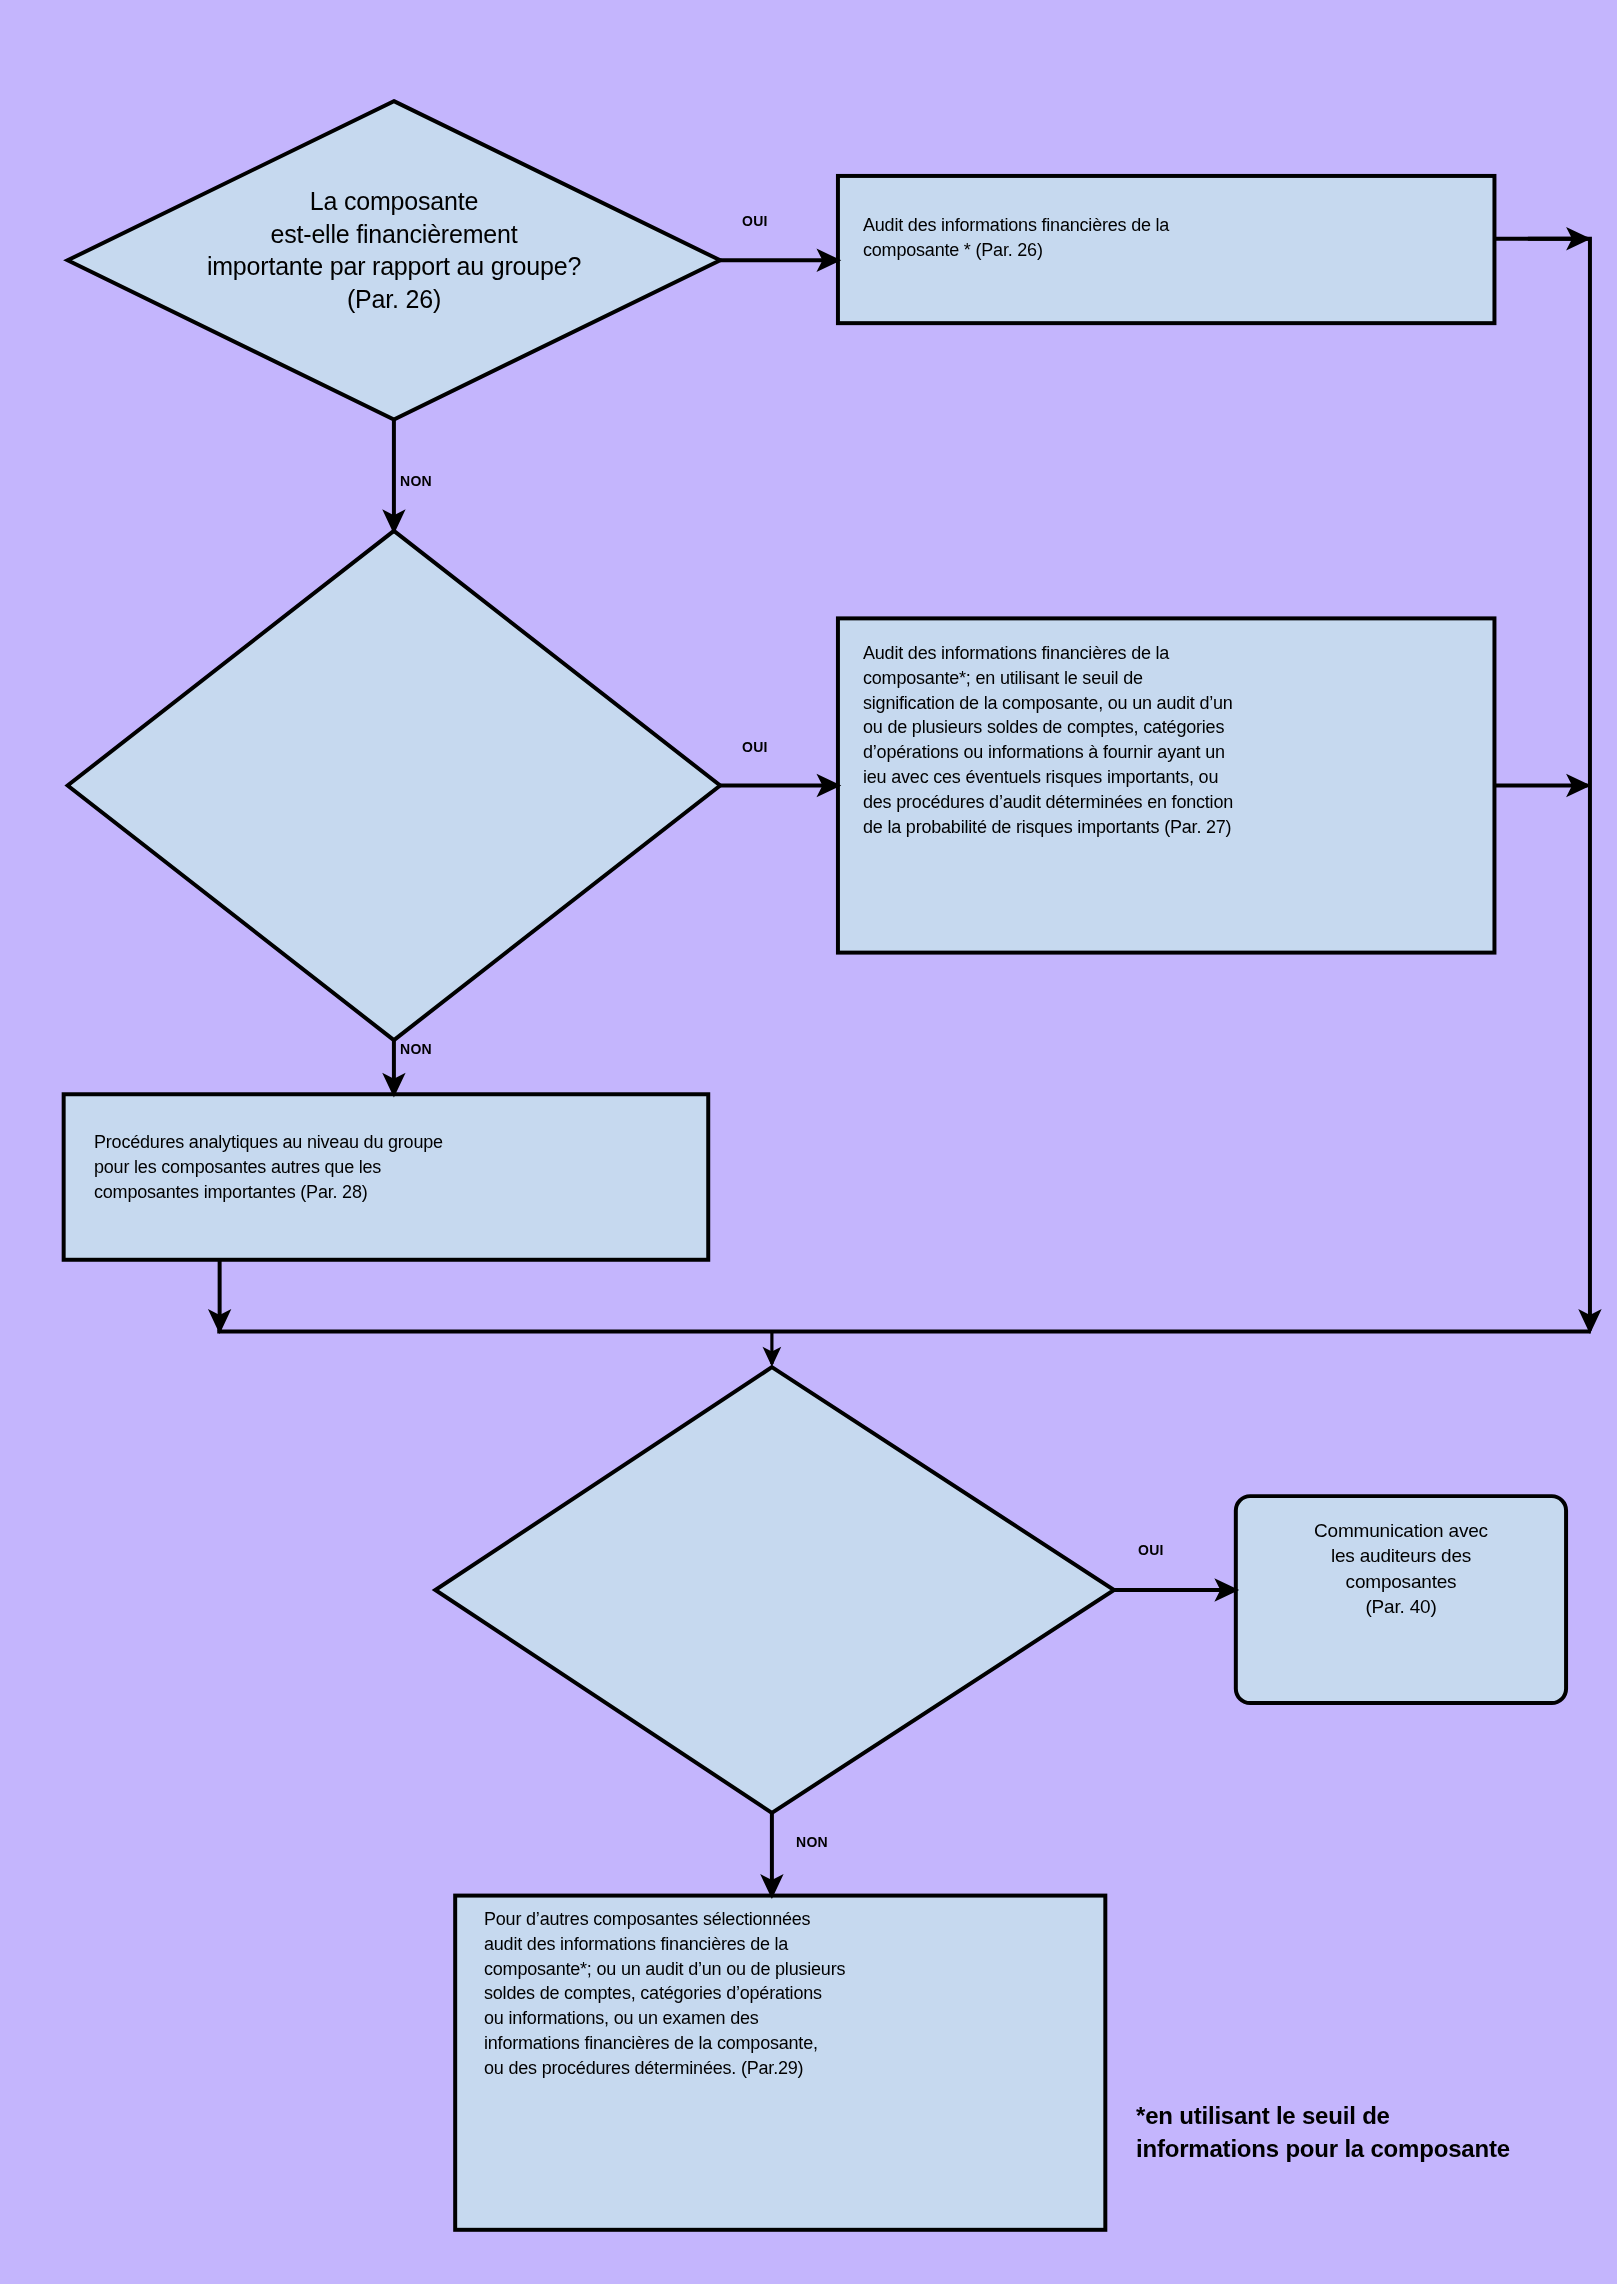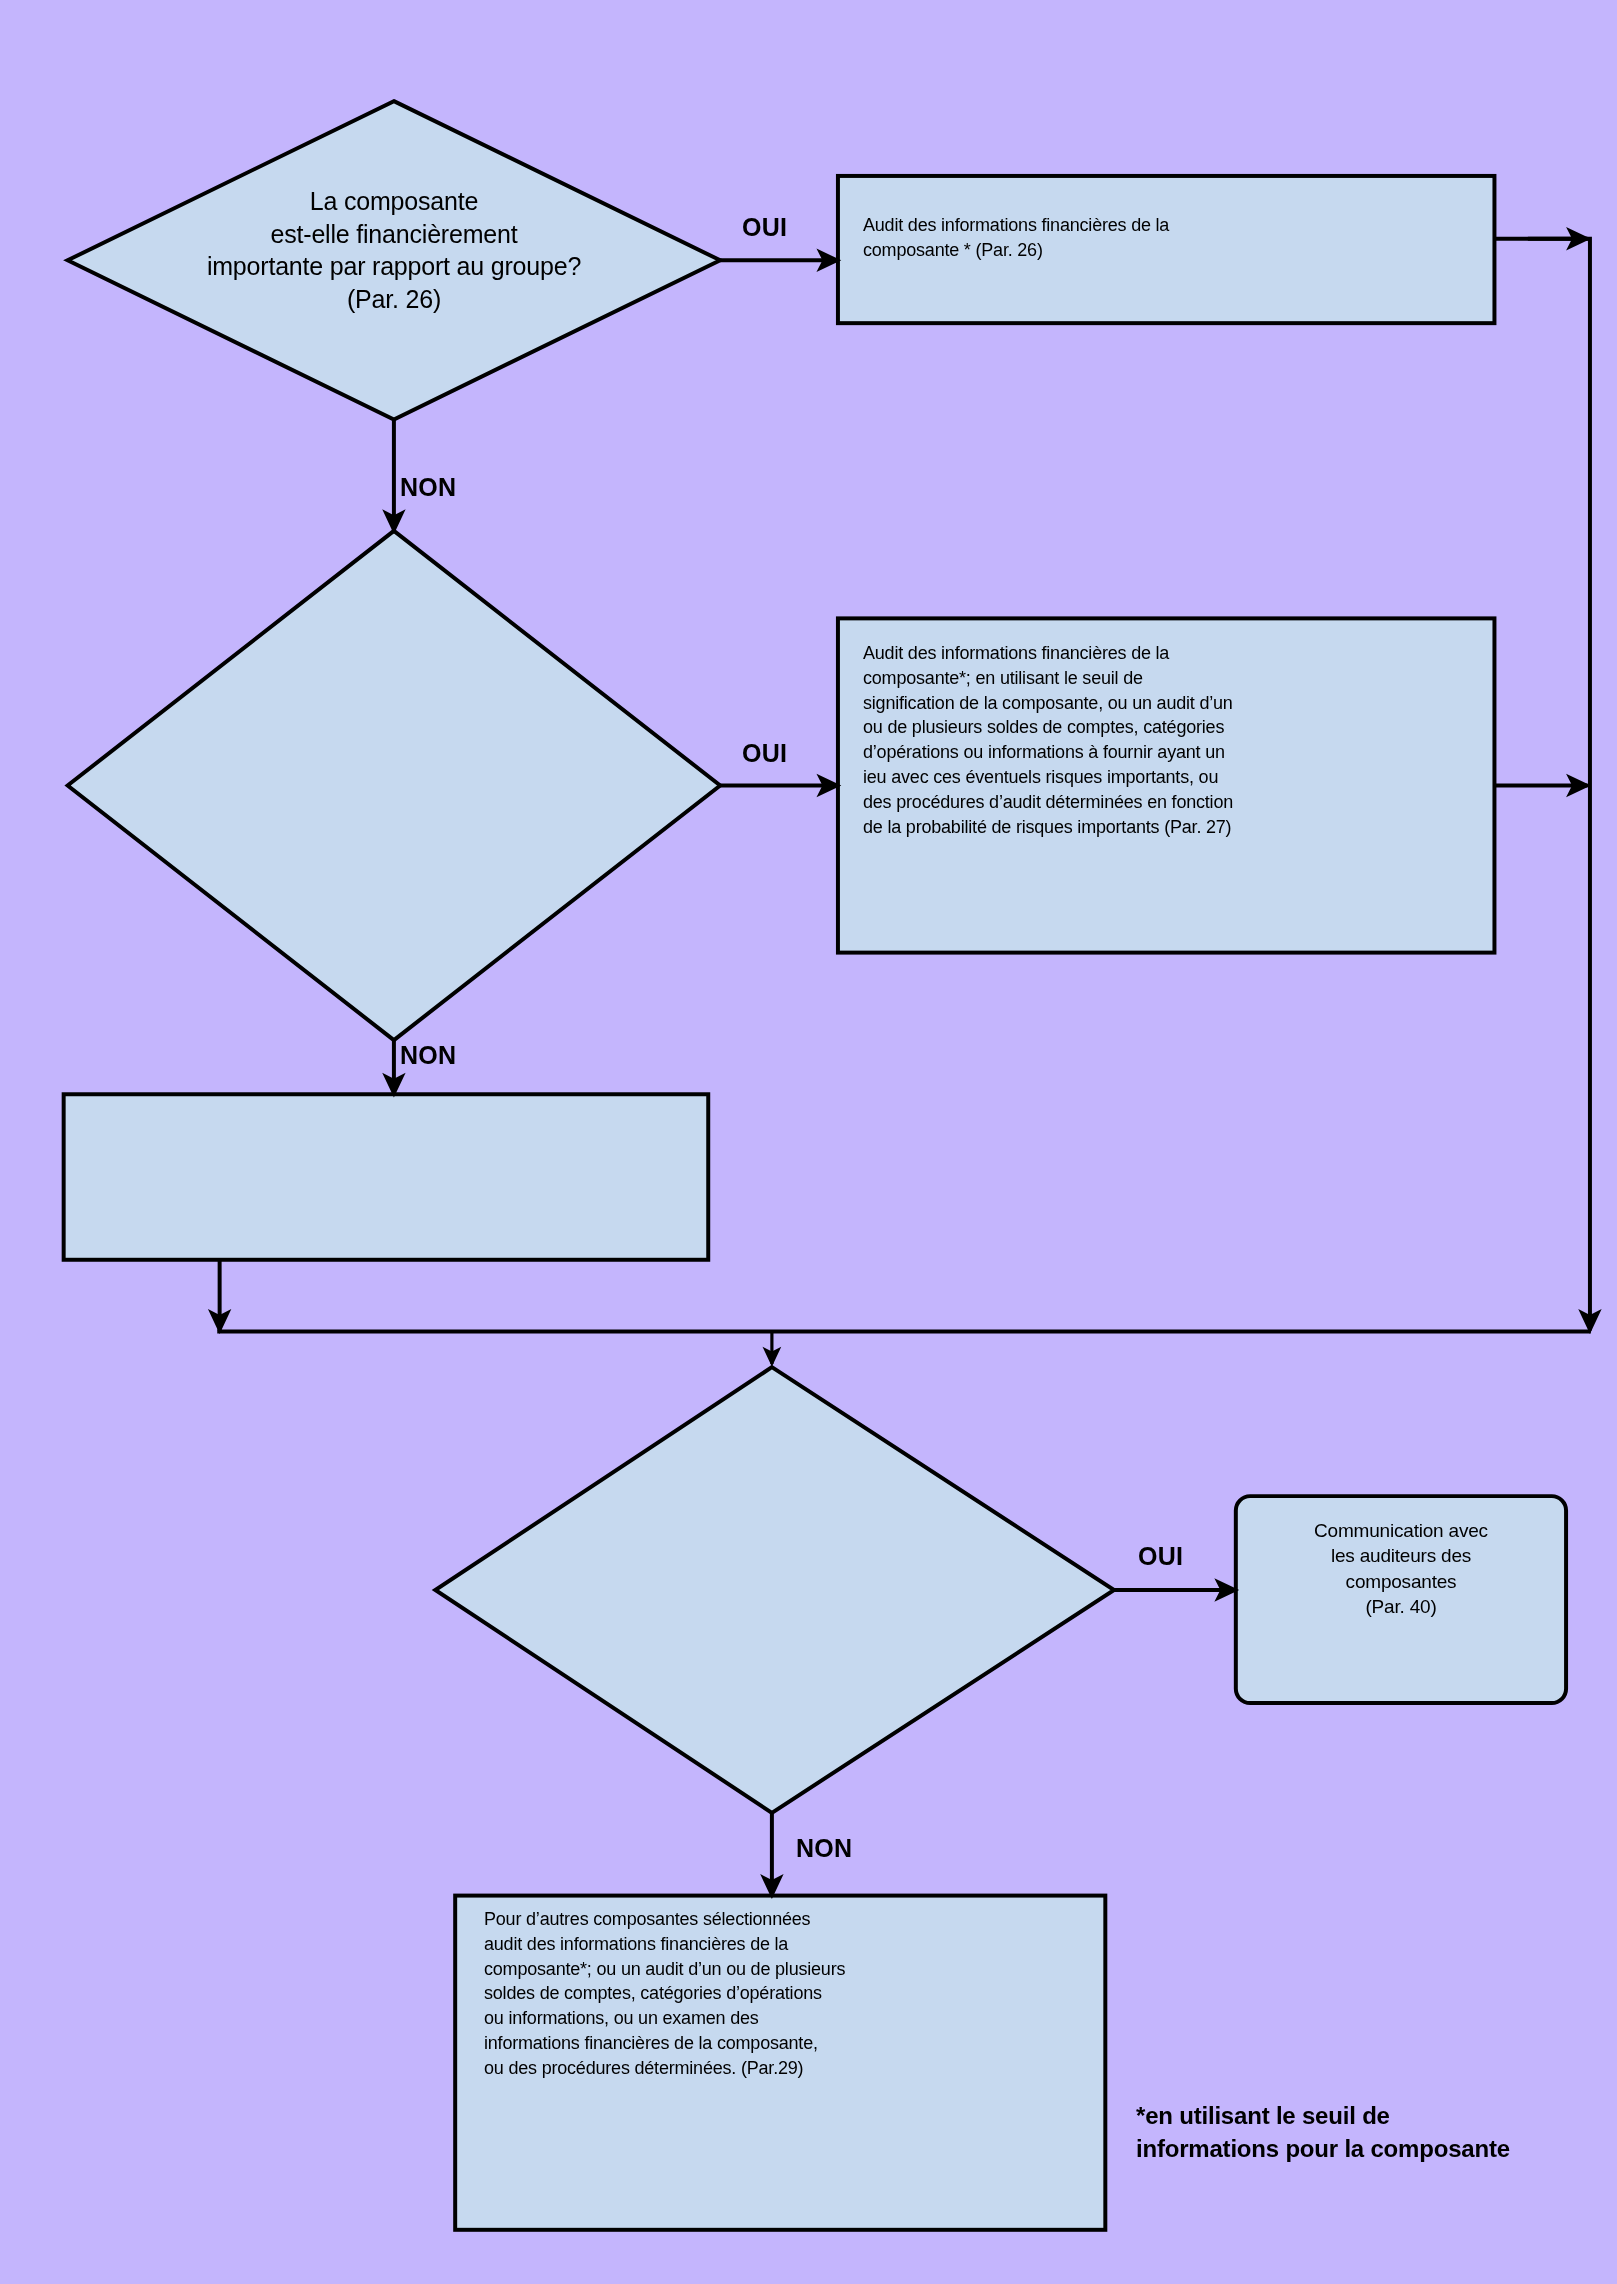--- a/index.html
+++ b/index.html
@@ -65,21 +65,21 @@
     line-height: 1.38;
     letter-spacing: -0.2px;
   }
   .box-text-center {
     text-align: center;
     font-size: 19px;
     line-height: 1.34;
     letter-spacing: -0.2px;
   }
   .edge-label {
-    font-size: 25px;
+    font-size: 14px;
     font-weight: bold;
     letter-spacing: 0.3px;
   }
   .footnote {
     font-size: 24px;
     font-weight: bold;
     line-height: 1.38;
     letter-spacing: -0.2px;
     text-align: left;
   }
@@ -148,20 +148,23 @@
 
   <div class="tblock box-text" style="left:863px; top:641px; width:637px;">Audit des informations financières de la
 composante*; en utilisant le seuil de
 signification de la composante, ou un audit d’un
 ou de plusieurs soldes de comptes, catégories
 d’opérations ou informations à fournir ayant un
 ieu avec ces éventuels risques importants, ou
 des procédures d’audit déterminées en fonction
 de la probabilité de risques importants (Par. 27)</div>
 
+  <div class="tblock box-text" style="left:94px; top:1130px; width:629px;">Procédures analytiques au niveau du groupe
+pour les composantes autres que les
+composantes importantes (Par. 28)</div>
 
 
   <div class="tblock box-text-center" style="left:1248px; top:1518px; width:306px;">Communication avec
 les auditeurs des
 composantes
 (Par. 40)</div>
 
   <div class="tblock box-text" style="left:484px; top:1907px; width:629px;">Pour d’autres composantes sélectionnées
 audit des informations financières de la
 composante*; ou un audit d’un ou de plusieurs

